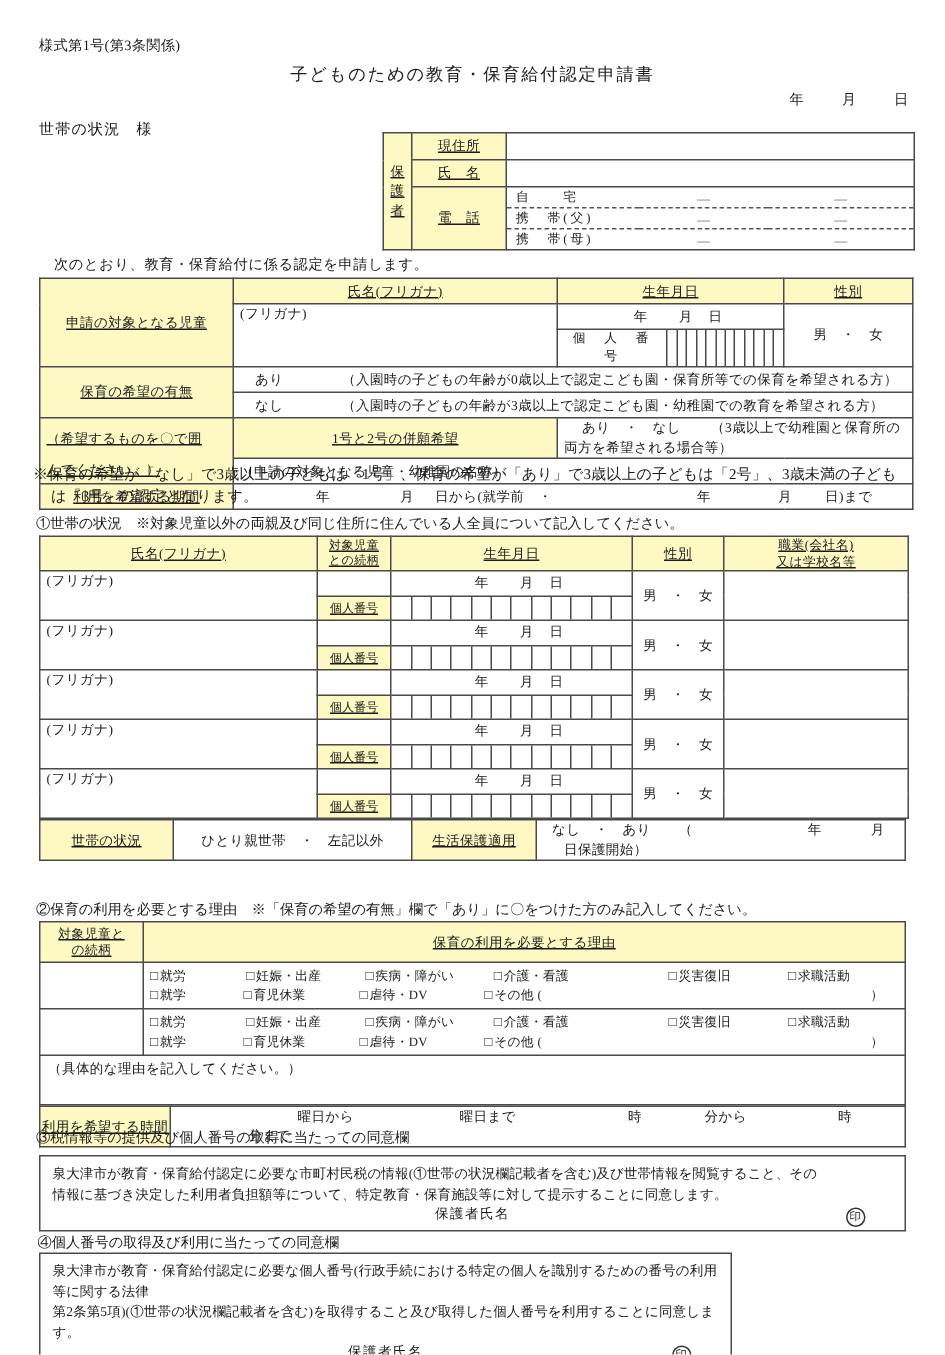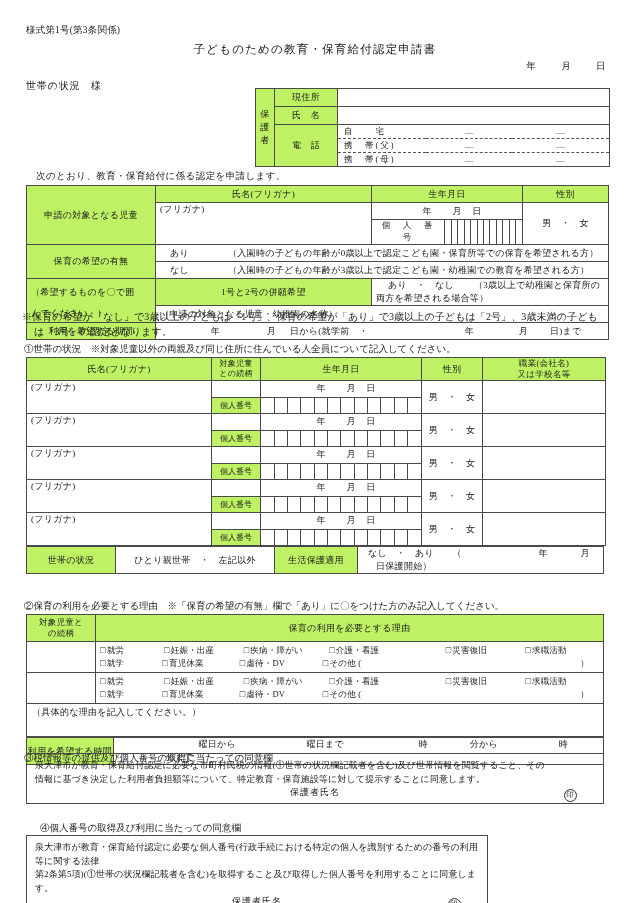--- a/index.html
+++ b/index.html
@@ -65,21 +65,21 @@
     table-layout: fixed;
   }
   td, th {
     border: 1px solid #4a4a4a;
     font-weight: normal;
     font-size: 9px;
     padding: 0;
     vertical-align: middle;
     letter-spacing: 0.3px;
   }
-  .shade { background: #bef264; }
+  .shade { background: #fef9c3; text-decoration: underline; }
   .ctr { text-align: center; }
   .lft { text-align: left; padding-left: 4px; }
   .nb-top { border-top: none; }
   .nb-bot { border-bottom: none; }
 
   
   .guardian-wrap {
     position: absolute;
     left: 255px;
     top: 88px;
@@ -186,22 +186,22 @@
     margin-right: 1px;
     font-size: 9px;
   }
   .paren-close { text-align: right; padding-right: 14px; }
   .free-note { height: 30px !important; vertical-align: top; padding-top: 2px; padding-left: 5px; }
   .time-lbl { width: 86px; }
   .time-row span { display: inline-block; }
 
   
   .sec3-title { position: absolute; left: 24px; top: 752px; font-size: 9.5px; }
-  .consent3 { position: absolute; left: 26px; top: 753px; width: 578px; }
-  .sec4-title { position: absolute; left: 40px; top: 822px; font-size: 9.5px; }
+  .consent3 { position: absolute; left: 26px; top: 770px; width: 578px; }
+  .sec4-title { position: absolute; left: 25px; top: 822px; font-size: 9.5px; }
   .consent4 { position: absolute; left: 26px; top: 835px; width: 462px; }
   .consent-box {
     border: 1px solid #4a4a4a;
     box-sizing: border-box;
     padding: 5px 8px 3px 8px;
     font-size: 9px;
     line-height: 1.5;
     letter-spacing: 0.1px;
   }
   .sign-line {

